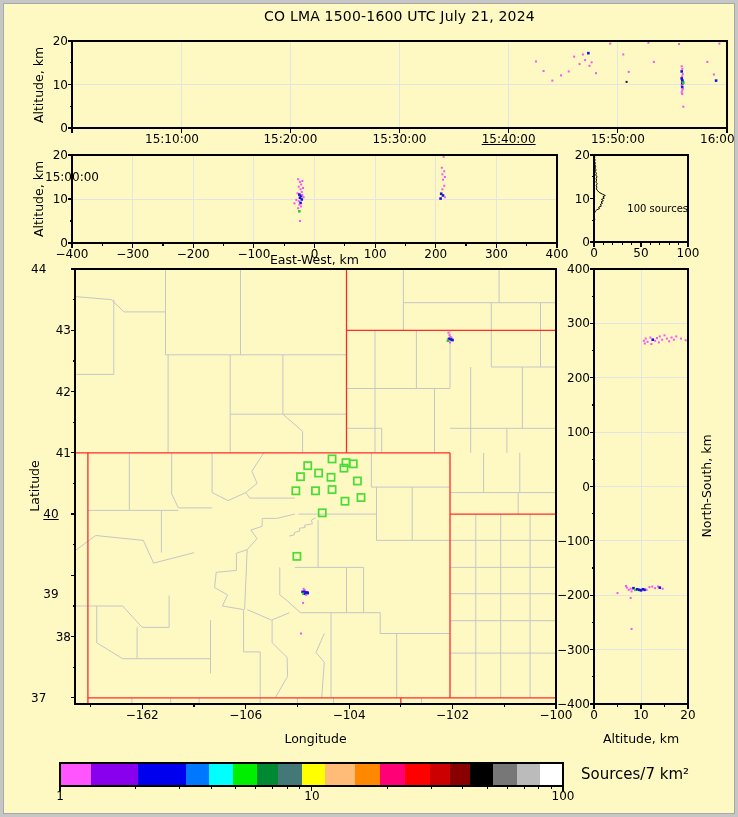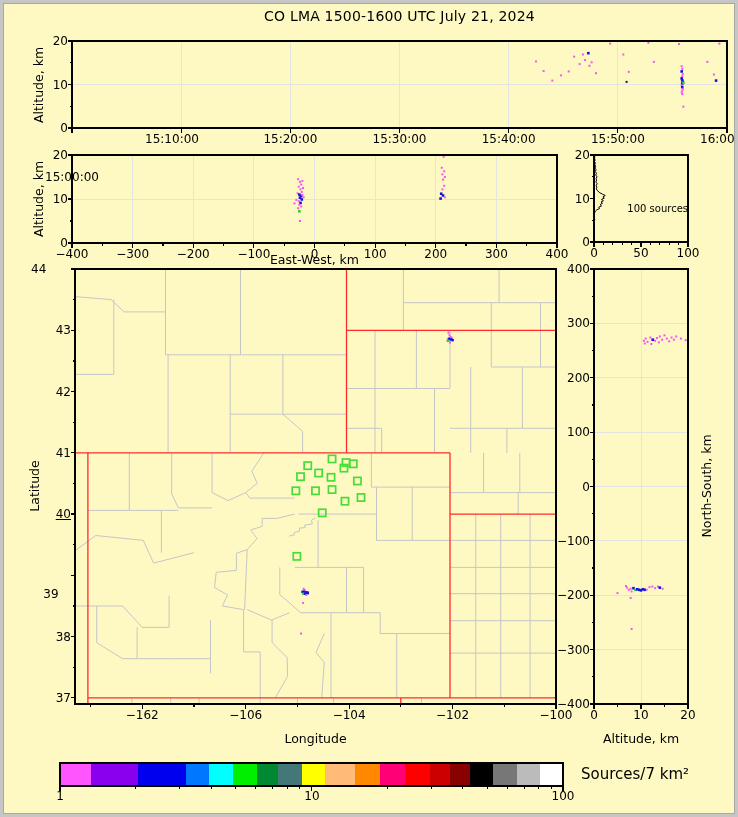--- a/index.html
+++ b/index.html
@@ -447,21 +447,21 @@
 
   <div class="lbl cblab">Sources/7 km²</div>
   <div class="lbl cbt" style="left:30px;">1</div>
   <div class="lbl cbt" style="left:282px;">10</div>
   <div class="lbl cbt" style="left:533px;">100</div>
 
   <div class="tl" style="left: 38px; width: 68px; text-align: center; top: 132px; margin-top: 38px;">15:00:00</div>
     <div class="tl" style="left: 138px; width: 68px; text-align: center; top: 132px;">15:10:00</div>
     <div class="tl" style="left: 256.333px; width: 68px; text-align: center; top: 132px;">15:20:00</div>
     <div class="tl" style="left: 365.5px; width: 68px; text-align: center; top: 132px;">15:30:00</div>
-    <div class="tl" style="left: 474.667px; width: 68px; text-align: center; top: 132px;">15:40:00</div>
+    <div class="tl" style="left: 474.667px; width: 68px; text-align: center; top: 132px; text-decoration: underline;">15:40:00</div>
     <div class="tl" style="left: 583.833px; width: 68px; text-align: center; top: 132px;">15:50:00</div>
     <div class="tl" style="left: 693px; width: 68px; text-align: center; top: 132px;">16:00:00</div>
     <div class="tl" style="left: 28px; width: 40px; text-align: right; top: 121px;">0</div>
     <div class="tl" style="left: 28px; width: 40px; text-align: right; top: 77.5px;">10</div>
     <div class="tl" style="left: 28px; width: 40px; text-align: right; top: 34px;">20</div>
     <div class="tl" style="left: 38px; width: 68px; text-align: center; top: 247px;">−400</div>
     <div class="tl" style="left: 98.625px; width: 68px; text-align: center; top: 247px;">−300</div>
     <div class="tl" style="left: 159.25px; width: 68px; text-align: center; top: 247px;">−200</div>
     <div class="tl" style="left: 219.875px; width: 68px; text-align: center; top: 247px;">−100</div>
     <div class="tl" style="left: 280.5px; width: 68px; text-align: center; top: 247px;">0</div>
@@ -476,24 +476,24 @@
     <div class="tl" style="left: 607px; width: 68px; text-align: center; top: 246px;">50</div>
     <div class="tl" style="left: 654px; width: 68px; text-align: center; top: 246px;">100</div>
     <div class="tl" style="left: 550px; width: 40px; text-align: right; top: 235px;">0</div>
     <div class="tl" style="left: 550px; width: 40px; text-align: right; top: 191.5px;">10</div>
     <div class="tl" style="left: 550px; width: 40px; text-align: right; top: 148px;">20</div>
     <div class="tl" style="left: 108.237px; width: 68px; text-align: center; top: 708px;">−162</div>
     <div class="tl" style="left: 211.677px; width: 68px; text-align: center; top: 708px;">−106</div>
     <div class="tl" style="left: 315.118px; width: 68px; text-align: center; top: 708px;">−104</div>
     <div class="tl" style="left: 418.559px; width: 68px; text-align: center; top: 708px;">−102</div>
     <div class="tl" style="left: 522px; width: 68px; text-align: center; top: 708px;">−100</div>
-    <div class="tl" style="left: 31px; width: 40px; text-align: right; top: 690.873px;">37</div>
+    <div class="tl" style="left: 31px; width: 40px; top: 690.873px;">37</div>
     <div class="tl" style="left: 31px; width: 40px; text-align: right; top: 629.606px;">38</div>
     <div class="tl" style="left: 31px; width: 40px; text-align: center; top: 587px;">39</div>
-    <div class="tl" style="left: 31px; width: 40px; text-align: right; top: 507.07px; text-decoration: underline;">40</div>
+    <div class="tl" style="left: 31px; width: 40px; text-align: center; top: 507.07px; text-decoration: underline;">40</div>
     <div class="tl" style="left: 31px; width: 40px; text-align: right; top: 445.803px;">41</div>
     <div class="tl" style="left: 31px; width: 40px; text-align: right; top: 384.535px;">42</div>
     <div class="tl" style="left: 31px; width: 40px; text-align: right; top: 323.268px;">43</div>
     <div class="tl" style="left: 31px; width: 40px; top: 262px;">44</div>
     <div class="tl" style="left: 560px; width: 68px; text-align: center; top: 708px;">0</div>
     <div class="tl" style="left: 607px; width: 68px; text-align: center; top: 708px;">10</div>
     <div class="tl" style="left: 654px; width: 68px; text-align: center; top: 708px;">20</div>
     <div class="tl" style="left: 550px; width: 40px; text-align: right; top: 262px;">400</div>
     <div class="tl" style="left: 550px; width: 40px; text-align: right; top: 316.375px;">300</div>
     <div class="tl" style="left: 550px; width: 40px; text-align: right; top: 370.75px;">200</div>

